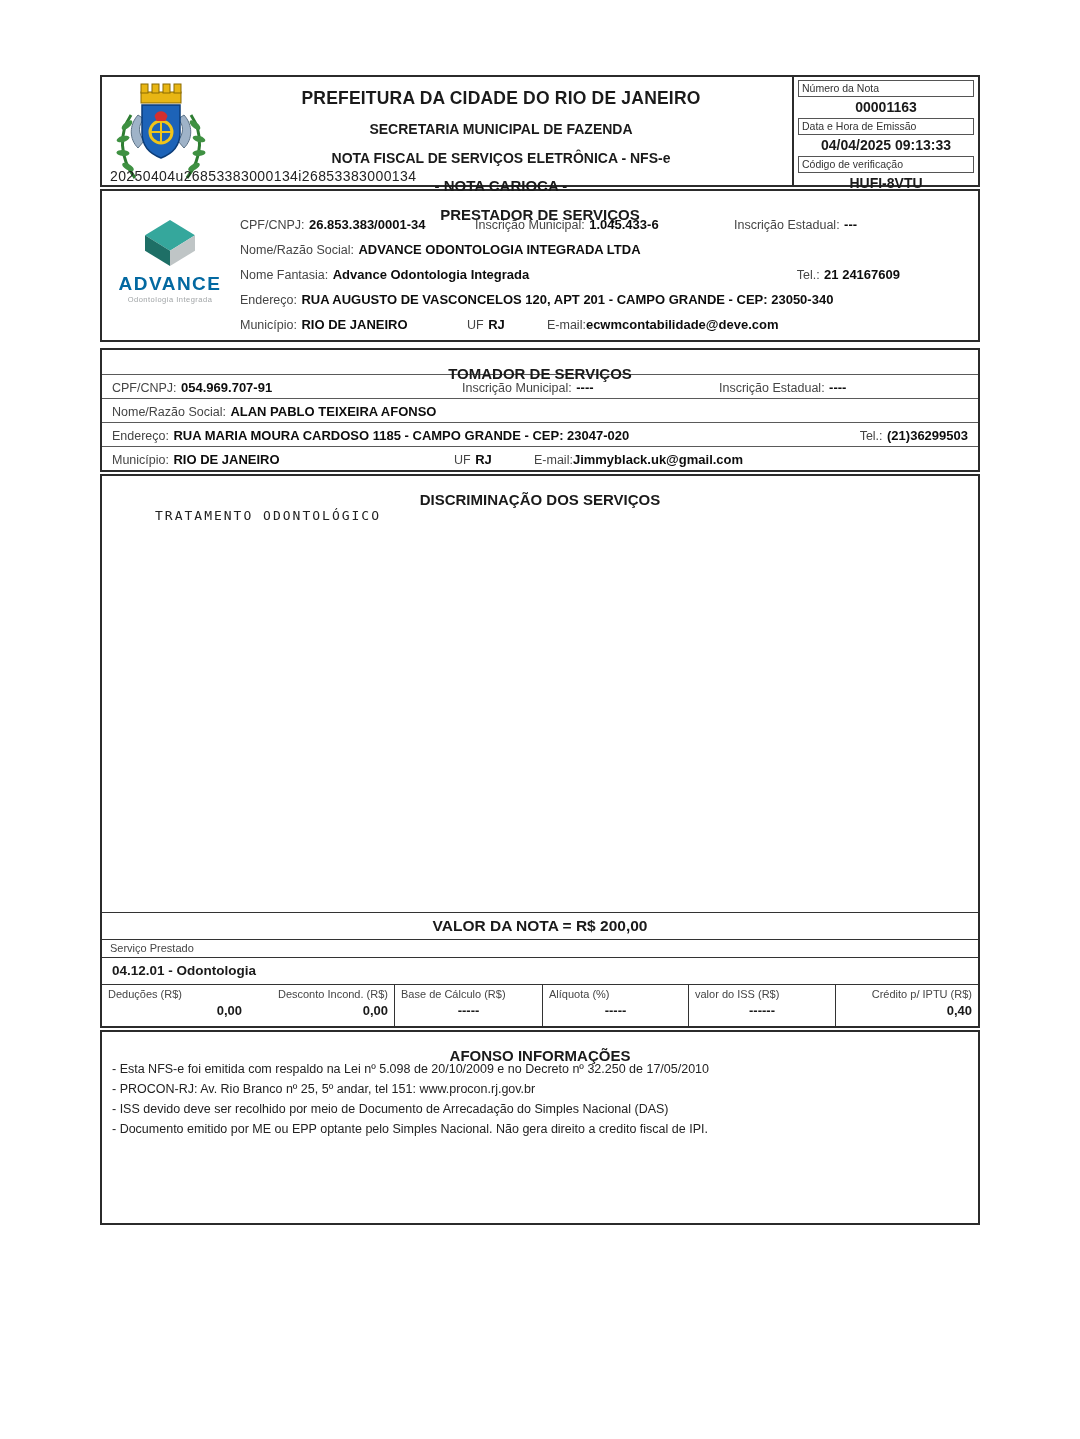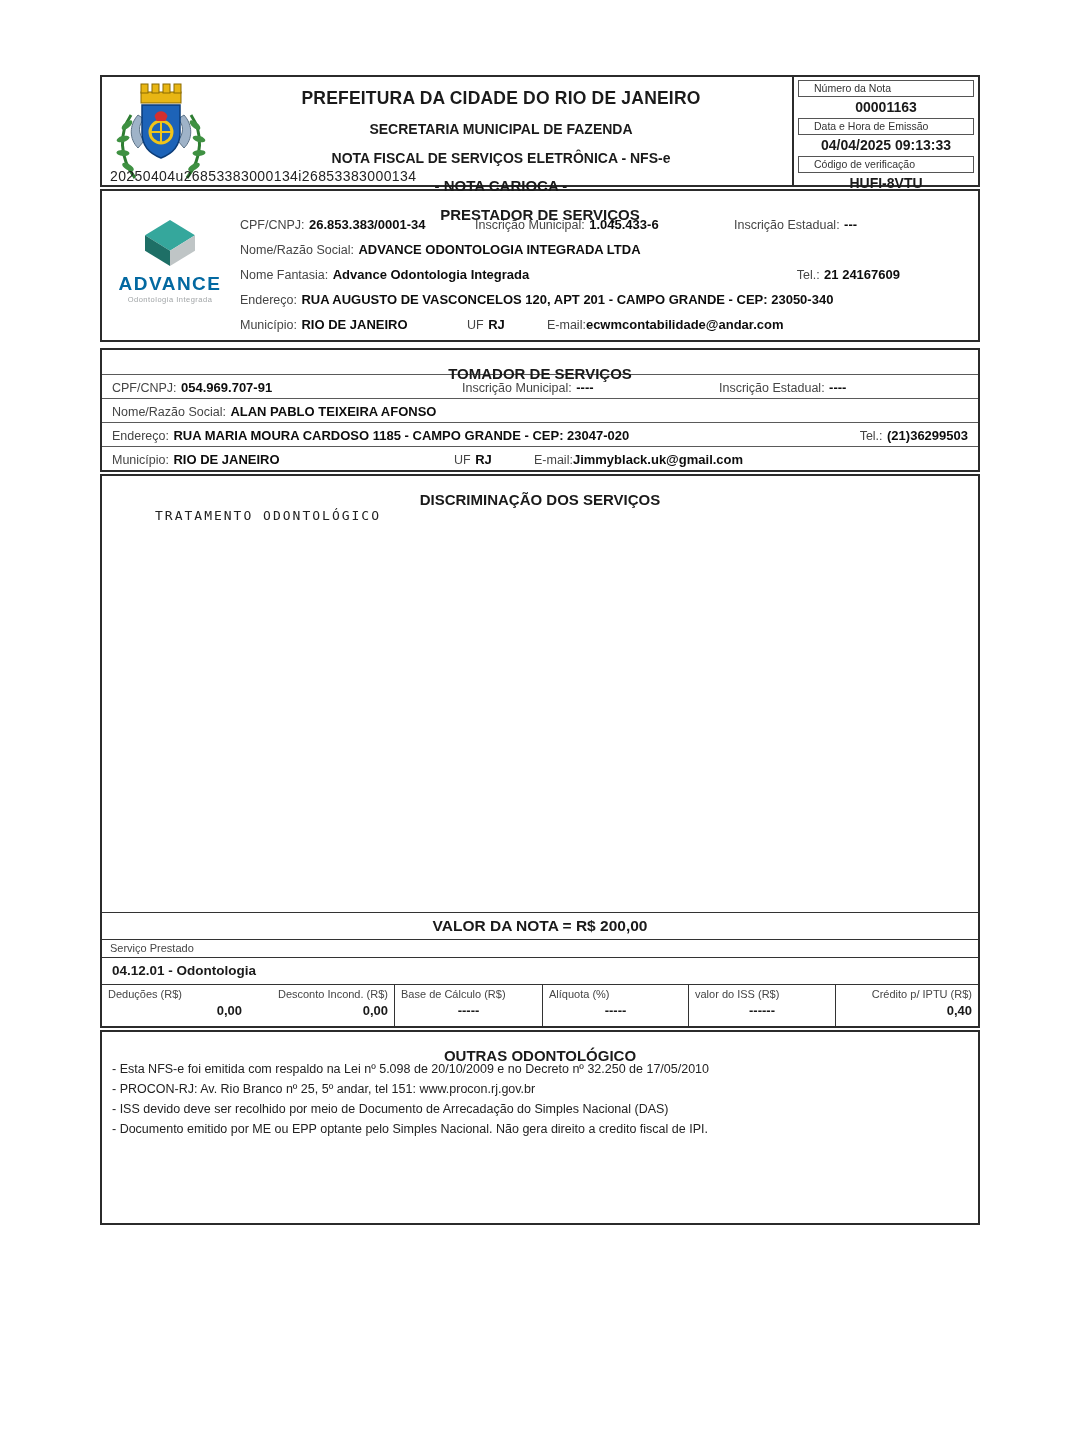--- a/index.html
+++ b/index.html
@@ -17,21 +17,21 @@
   .header { display:flex; height:112px; }
   .header-left { flex:1; position:relative; }
   .coat { position:absolute; left:9px; top:4px; width:100px; height:104px; }
   .codeline { position:absolute; left:8px; bottom:1px; font-size:14px; color:#222; letter-spacing:0.4px; white-space:nowrap; }
   .titles { text-align:center; padding-top:11px; padding-left:108px; }
   .t1 { font-size:17.5px; font-weight:bold; letter-spacing:0.2px; }
   .t2 { font-size:14px; font-weight:bold; margin-top:12px; }
   .t3 { font-size:14px; font-weight:bold; margin-top:13px; }
   .t4 { font-size:15px; font-weight:bold; margin-top:11px; }
   .header-right { width:186px; border-left:2px solid #2b2b2b; padding:3px 4px 0; }
-  .hr-label { border:1px solid #555; font-size:10.5px; color:#333; padding:1px 15px; line-height:13px; }
+  .hr-label { border:1px solid #555; font-size:10.5px; color:#333; padding:1px 3px; line-height:13px; }
   .hr-value { font-weight:bold; font-size:14px; text-align:center; padding:2px 0 3px; white-space:nowrap; }
 
   
   .section-title { text-align:center; font-weight:bold; font-size:15px; height:24px; padding-top:15px; }
   .lbl { font-size:12.5px; color:#454545; }
   .val { font-size:13px; font-weight:bold; color:#0d0d0d; }
   .pair { white-space:nowrap; }
 
   
   .prestador { height:153px; }
@@ -165,21 +165,21 @@
         <div class="frow sp-between pr70">
           <span class="pair"><span class="lbl">Nome Fantasia:</span> <span class="val">Advance Odontologia Integrada</span></span>
           <span class="pair"><span class="lbl">Tel.:</span> <span class="val">21 24167609</span></span>
         </div>
         <div class="frow">
           <span class="pair"><span class="lbl">Endereço:</span> <span class="val">RUA AUGUSTO DE VASCONCELOS 120, APT 201 - CAMPO GRANDE - CEP: 23050-340</span></span>
         </div>
         <div class="frow">
           <span class="pair w227"><span class="lbl">Município:</span> <span class="val">RIO DE JANEIRO</span></span>
           <span class="pair w80"><span class="lbl">UF</span> <span class="val">RJ</span></span>
-          <span class="pair"><span class="lbl">E-mail:</span><span class="val">ecwmcontabilidade@andar.com</span></span>
+          <span class="pair"><span class="lbl">E-mail:</span><span class="val">ecwmcontabilidade@deve.com</span></span>
         </div>
       </div>
     </div>
   </div>
 
   <div class="box tomador mt6">
     <div class="section-title">TOMADOR DE SERVIÇOS</div>
     <div class="trow">
       <span class="pair w350"><span class="lbl">CPF/CNPJ:</span> <span class="val">054.969.707-91</span></span>
       <span class="pair w257"><span class="lbl">Inscrição Municipal:</span> <span class="val">----</span></span>
@@ -229,21 +229,21 @@
         <div class="tval al-c">------</div>
       </div>
       <div class="tcol tc5">
         <div class="tlabel al-r">Crédito p/ IPTU (R$)</div>
         <div class="tval al-r">0,40</div>
       </div>
     </div>
   </div>
 
   <div class="box outras mt2">
-    <div class="section-title">OUTRAS ODONTOLÓGICO</div>
+    <div class="section-title">AFONSO INFORMAÇÕES</div>
     <div class="info-lines">
       <div class="info-line">- Esta NFS-e foi emitida com respaldo na Lei nº 5.098 de 20/10/2009 e no Decreto nº 32.250 de 17/05/2010</div>
       <div class="info-line">- PROCON-RJ: Av. Rio Branco nº 25, 5º andar, tel 151: www.procon.rj.gov.br</div>
       <div class="info-line">- ISS devido deve ser recolhido por meio de Documento de Arrecadação do Simples Nacional (DAS)</div>
       <div class="info-line">- Documento emitido por ME ou EPP optante pelo Simples Nacional. Não gera direito a credito fiscal de IPI.</div>
     </div>
   </div>
 
 </div>
 

